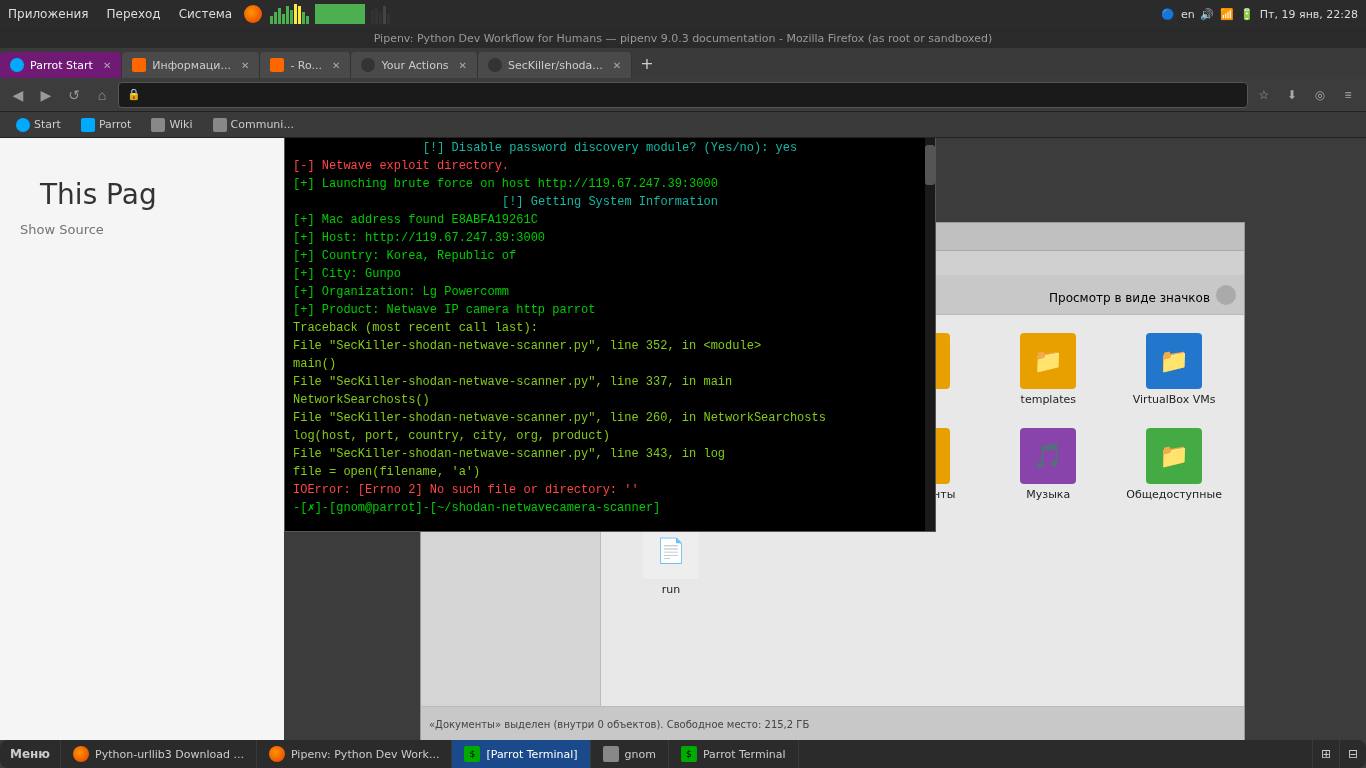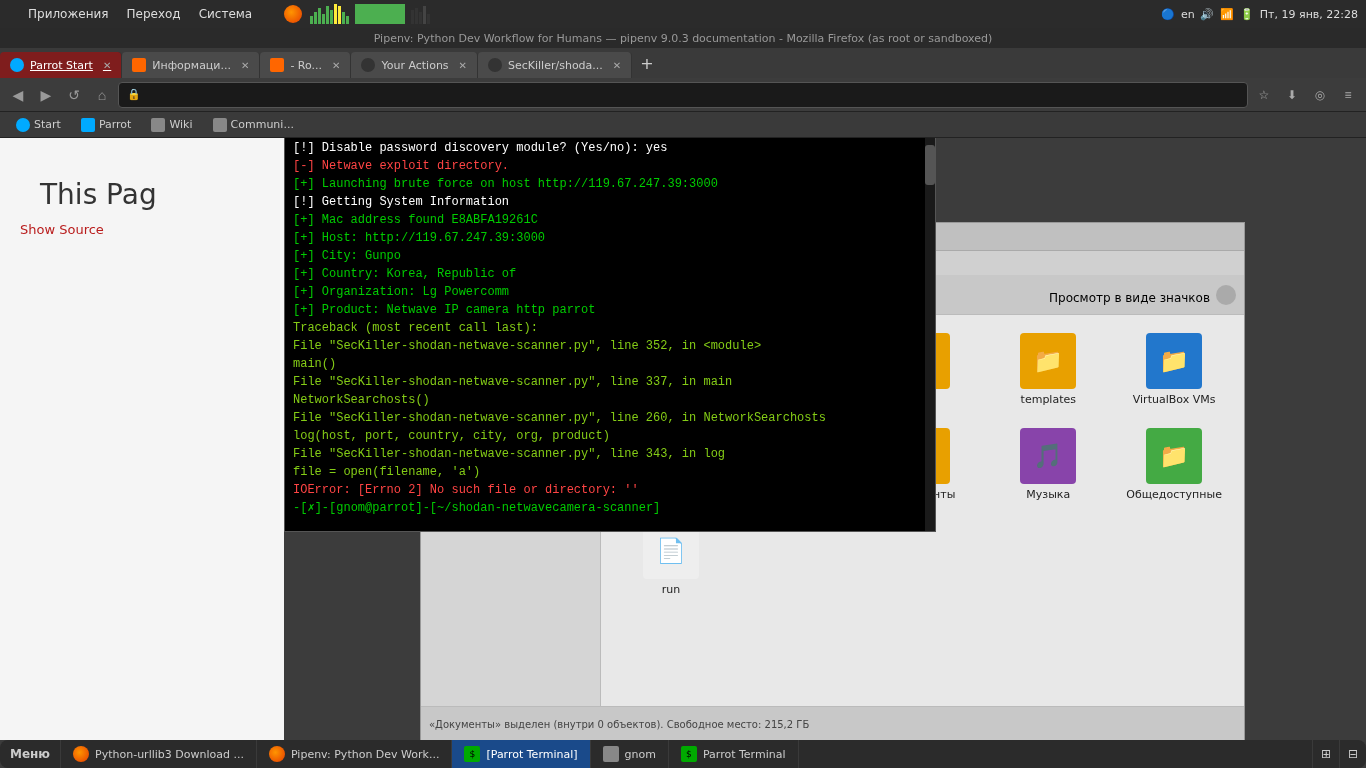--- a/index.html
+++ b/index.html
@@ -22,21 +22,21 @@
       display: flex;
       align-items: center;
       color: #ddd;
       font-size: 12px;
       z-index: 100;
     }
     .top-menu-items {
       display: flex;
       align-items: center;
       gap: 2px;
-      padding: 0 20px;
+      padding: 0 0;
     }
     .top-menu-item {
       padding: 2px 8px;
       cursor: pointer;
       color: #ddd;
       white-space: nowrap;
     }
     .firefox-icon {
       width: 18px; height: 18px;
       background: radial-gradient(circle at 40% 40%, #ff9500, #e53b00);
@@ -103,23 +103,22 @@
       font-size: 11px;
       border-top-left-radius: 4px;
       border-top-right-radius: 4px;
       cursor: pointer;
       white-space: nowrap;
       max-width: 180px;
       overflow: hidden;
       border-right: 1px solid #333;
     }
     .ff-tab.active {
-      background: #7f1d1d;
+      background: #701a75;
       color: #fff;
-      text-decoration: underline;
     }
     .ff-tab .close-btn {
       margin-left: 4px;
       color: #aaa;
       font-size: 10px;
       cursor: pointer;
     }
     .ff-tab-icon {
       width: 14px; height: 14px;
       border-radius: 2px;
@@ -229,21 +228,21 @@
       background: #00aaff;
       border-radius: 2px;
       flex-shrink: 0;
     }
     .page-content {
       padding: 20px;
       color: #333;
       font-size: 16px;
     }
     .show-source-link {
-      color: #b91c1c;
+      color: #737373;
       font-size: 13px;
       cursor: pointer;
       text-decoration: none;
     }
     .fm-menu-item {
       padding: 2px 8px;
       font-size: 11px;
       color: #333;
       cursor: pointer;
     }
@@ -315,21 +314,21 @@
       flex: 1;
       background: #000;
       padding: 6px 8px;
       font-family: 'Courier New', monospace;
       font-size: 12px;
       overflow-y: auto;
       color: #fff;
     }
     .tl { display: block; line-height: 1.5; }
     .green { color: #00cc00; }
-    .yellow { color: #ffffff; }
+    .yellow { color: #14b8a6; text-align: center; }
     .red { color: #ff4444; }
     .white { color: #84cc16; }
     #terminal-scrollbar {
       position: absolute;
       right: 0;
       top: 52px;
       bottom: 0;
       width: 10px;
       background: #1a1a1a;
     }
@@ -832,22 +831,22 @@
   </div>
   <div id="terminal-body">
 
   <span class="tl green">[+] Passwords loaded: 19</span>
       <span class="tl yellow">[!] Disable password discovery module? (Yes/no): yes</span>
       <span class="tl red">[-] Netwave exploit directory.</span>
       <span class="tl green">[+] Launching brute force on host http://119.67.247.39:3000</span>
       <span class="tl yellow">[!] Getting System Information</span>
       <span class="tl green">[+] Mac address found E8ABFA19261C</span>
       <span class="tl green">[+] Host: http://119.67.247.39:3000</span>
+      <span class="tl green">[+] Country: Korea, Republic of</span>
       <span class="tl green">[+] City: Gunpo</span>
-      <span class="tl green">[+] Country: Korea, Republic of</span>
       <span class="tl green">[+] Organization: Lg Powercomm</span>
       <span class="tl green">[+] Product: Netwave IP camera http parrot</span>
       <span class="tl white">Traceback (most recent call last):</span>
       <span class="tl white">  File "SecKiller-shodan-netwave-scanner.py", line 352, in &lt;module&gt;</span>
       <span class="tl white">    main()</span>
       <span class="tl white">  File "SecKiller-shodan-netwave-scanner.py", line 337, in main</span>
       <span class="tl white">    NetworkSearchosts()</span>
       <span class="tl white">  File "SecKiller-shodan-netwave-scanner.py", line 260, in NetworkSearchosts</span>
       <span class="tl white">    log(host, port, country, city, org, product)</span>
       <span class="tl white">  File "SecKiller-shodan-netwave-scanner.py", line 343, in log</span>

